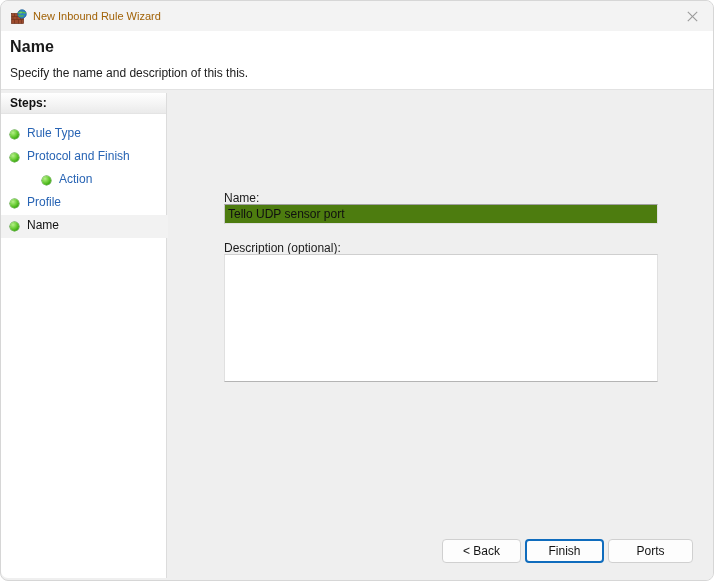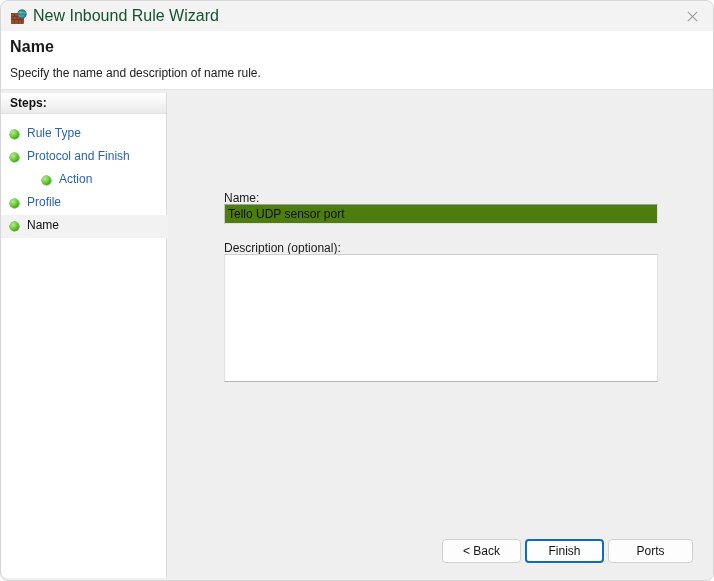--- a/index.html
+++ b/index.html
@@ -40,22 +40,22 @@
     position: absolute;
     left: 10px;
     top: 8px;
     width: 16px;
     height: 16px;
   }
   .title-text {
     position: absolute;
     left: 32px;
     top: 7px;
-    font-size: 16px;
-    color: #14532d;
+    font-size: 11px;
+    color: #a16207;
     line-height: 16px;
     white-space: nowrap;
   }
   .close-btn {
     position: absolute;
     right: 0;
     top: 0;
     width: 46px;
     height: 30px;
     display: flex;
@@ -285,21 +285,21 @@
     <div class="close-btn">
       <svg width="11" height="11" viewBox="0 0 11 11">
         <line x1="0.8" y1="0.8" x2="10.2" y2="10.2" stroke="#9a9a9a" stroke-width="1.1"></line>
         <line x1="10.2" y1="0.8" x2="0.8" y2="10.2" stroke="#9a9a9a" stroke-width="1.1"></line>
       </svg>
     </div>
   </div>
 
   <div class="header">
     <div class="header-title">Name</div>
-    <div class="header-sub">Specify the name and description of name rule.</div>
+    <div class="header-sub">Specify the name and description of this this.</div>
   </div>
 
   <div class="sidebar">
     <div class="sidebar-inner">
       <div class="steps-header">
         <span class="steps-header-label">Steps:</span>
       </div>
 
       <div class="step-row" style="top:30px;">
         <span class="step-bullet"></span>

